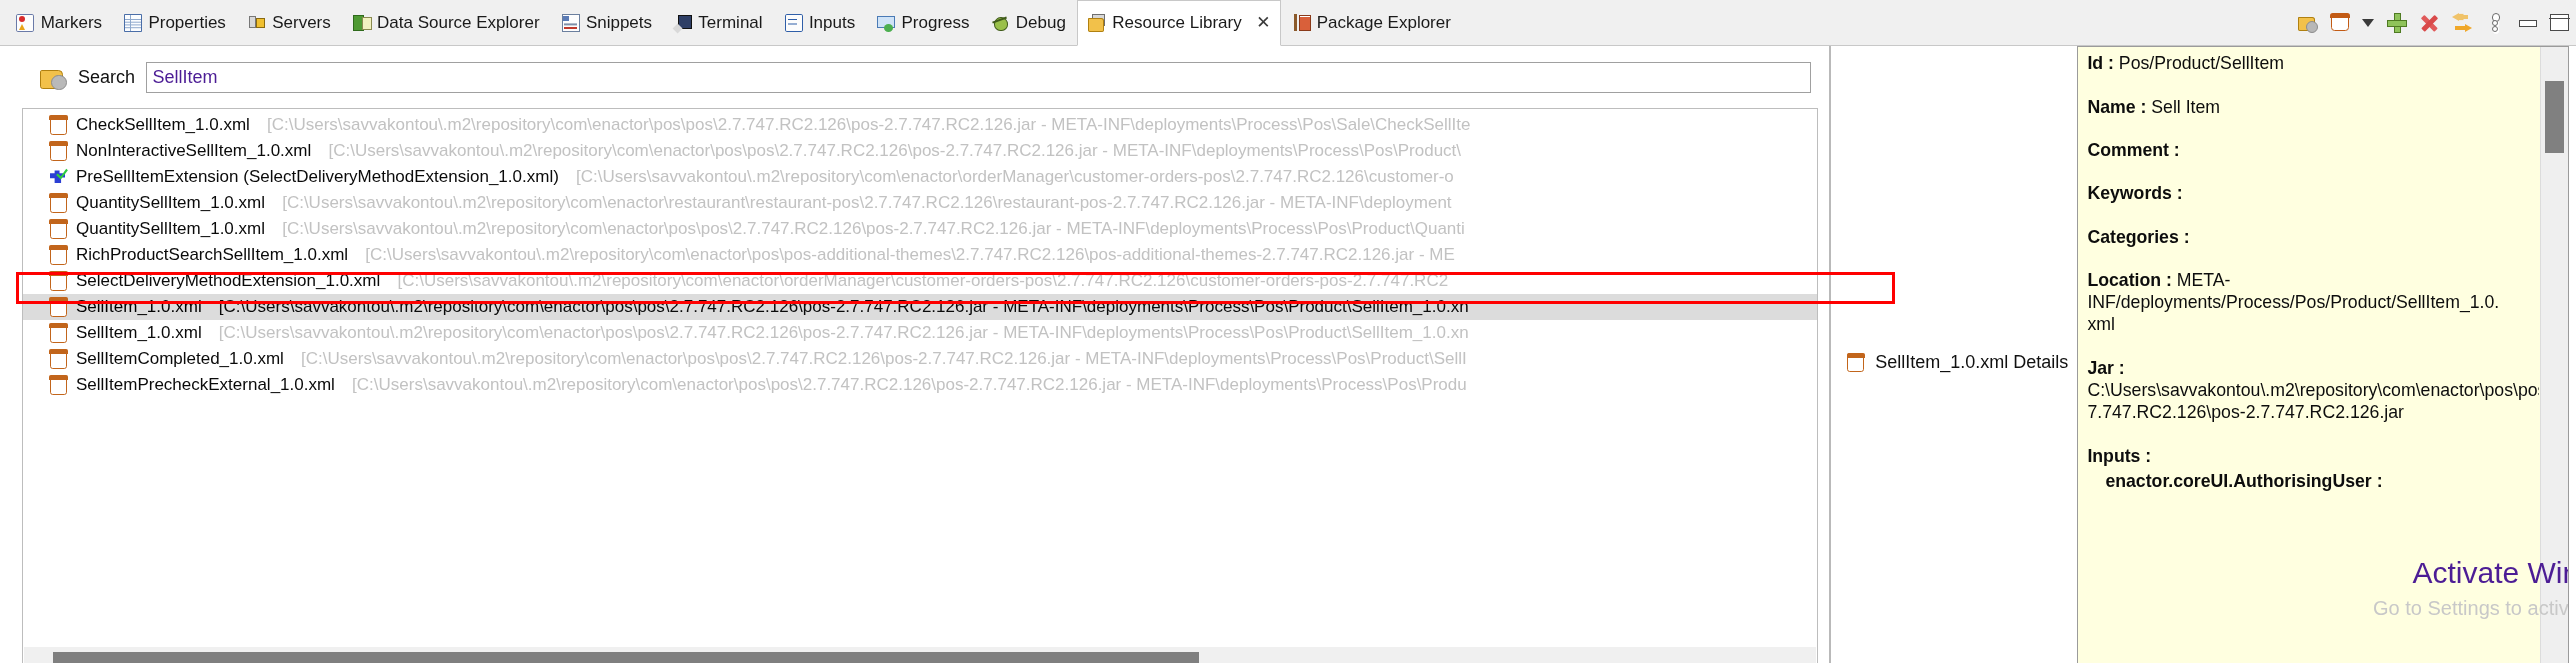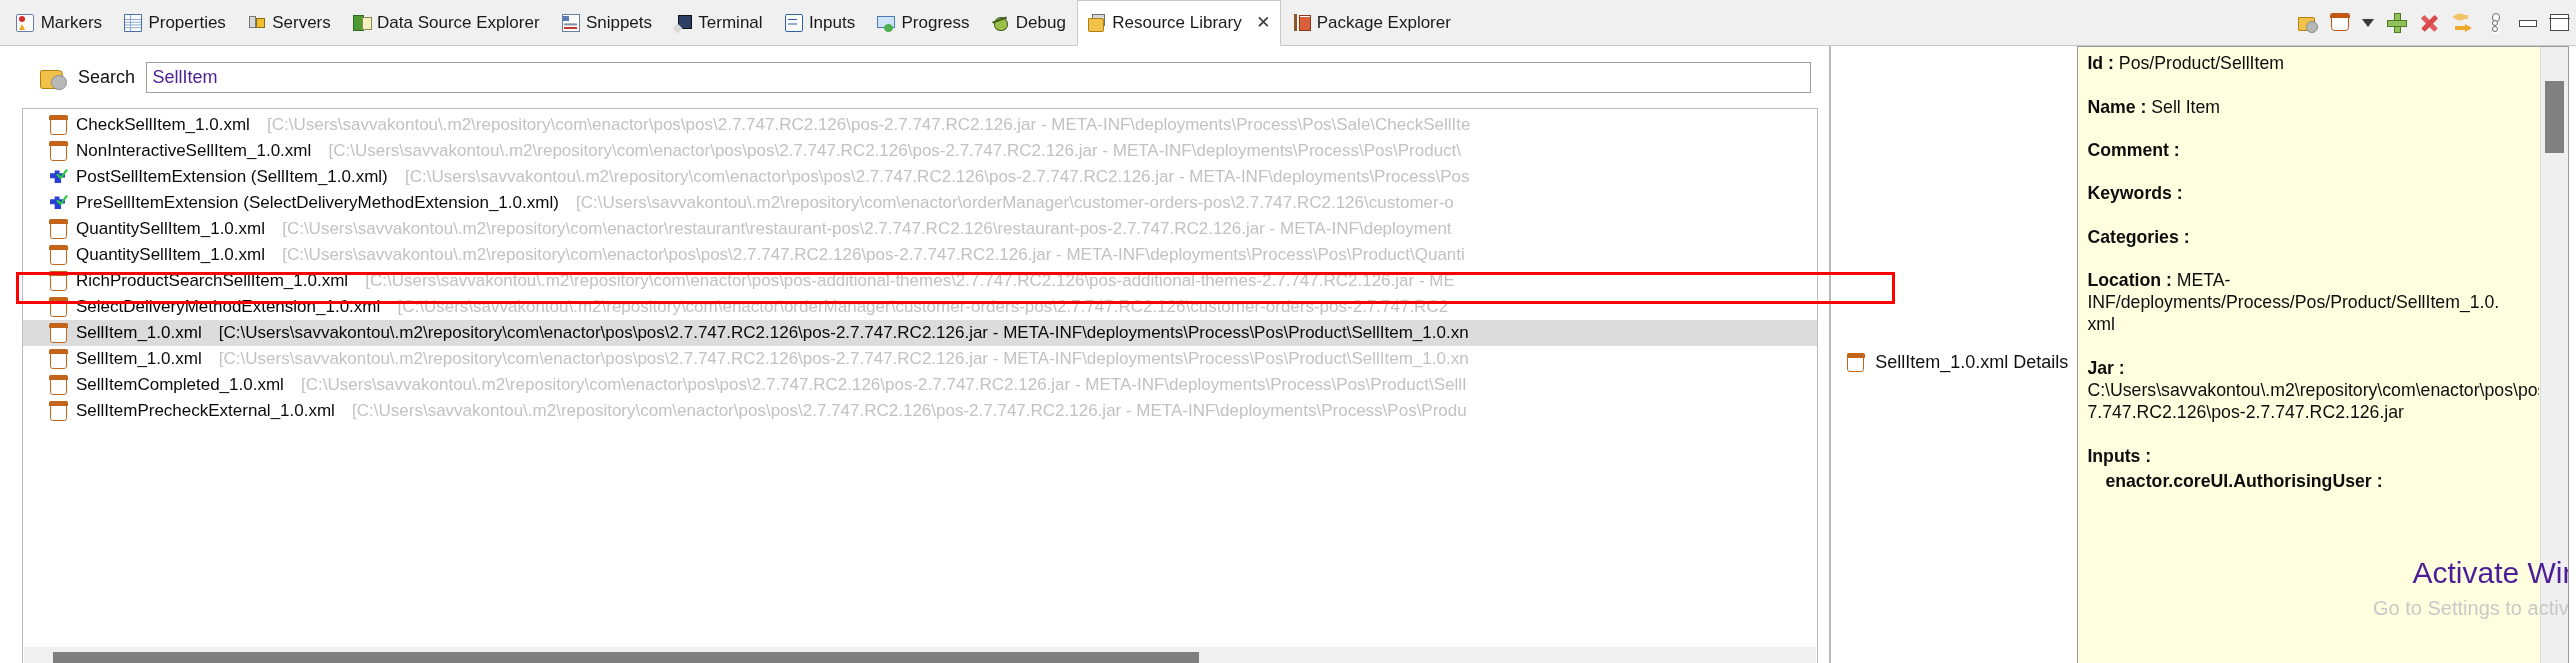--- a/index.html
+++ b/index.html
@@ -397,25 +397,20 @@
           <span class="rname">CheckSellItem_1.0.xml</span>
           <span class="rpath">[C:\Users\savvakontou\.m2\repository\com\enactor\pos\pos\2.7.747.RC2.126\pos-2.7.747.RC2.126.jar - META-INF\deployments\Process\Pos\Sale\CheckSellIte</span>
         </div>
 
         <div class="row">
           <span class="ricon doc"></span>
           <span class="rname">NonInteractiveSellItem_1.0.xml</span>
           <span class="rpath">[C:\Users\savvakontou\.m2\repository\com\enactor\pos\pos\2.7.747.RC2.126\pos-2.7.747.RC2.126.jar - META-INF\deployments\Process\Pos\Product\</span>
         </div>
 
-        <div class="row">
-          <span class="ricon ext"></span>
-          <span class="rname">PostSellItemExtension (SellItem_1.0.xml)</span>
-          <span class="rpath">[C:\Users\savvakontou\.m2\repository\com\enactor\pos\pos\2.7.747.RC2.126\pos-2.7.747.RC2.126.jar - META-INF\deployments\Process\Pos</span>
-        </div>
 
         <div class="row">
           <span class="ricon ext"></span>
           <span class="rname">PreSellItemExtension (SelectDeliveryMethodExtension_1.0.xml)</span>
           <span class="rpath">[C:\Users\savvakontou\.m2\repository\com\enactor\orderManager\customer-orders-pos\2.7.747.RC2.126\customer-o</span>
         </div>
 
         <div class="row">
           <span class="ricon doc"></span>
           <span class="rname">QuantitySellItem_1.0.xml</span>

